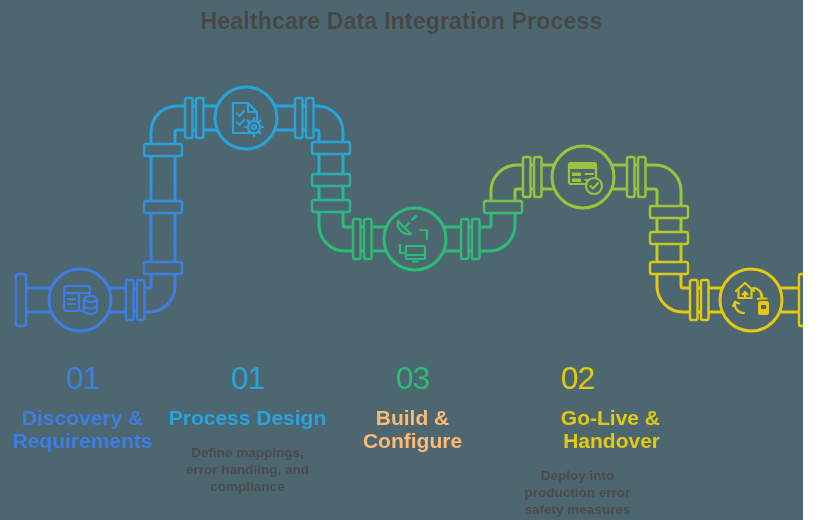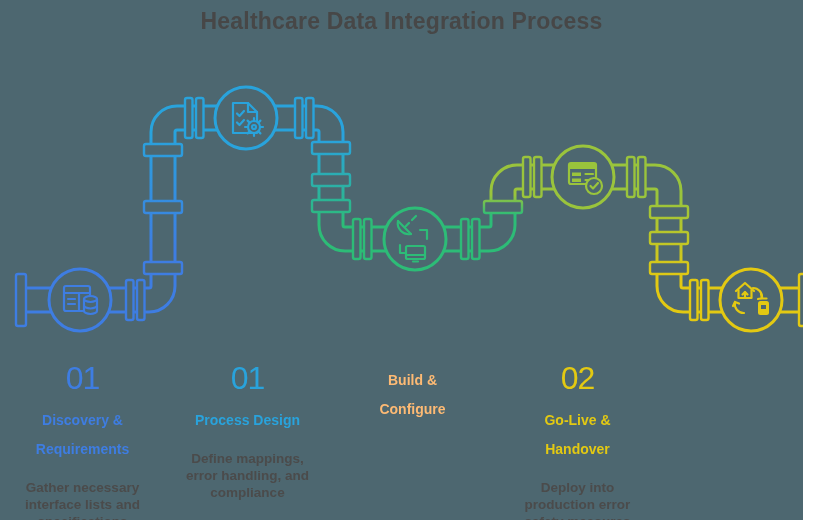--- a/index.html
+++ b/index.html
@@ -24,21 +24,21 @@
   .col{
     width:165px;flex:0 0 165px;
     text-align:center;
   }
   .step-num{
     font-size:32px;font-weight:400;letter-spacing:-1px;
     line-height:40px;
   }
   .step-title{
     margin-top:8px;
-    font-size:14px;font-weight:700;line-height:29px;
+    font-size:21px;font-weight:700;line-height:23px;
     white-space:pre-line;
   }
   .step-desc{
     margin-top:15px;
     font-size:13.5px;font-weight:700;line-height:17px;
     color:#4b4b4b;
     white-space:pre-line;
   }
 </style>
 </head>
@@ -197,38 +197,36 @@
       <rect x="761" y="305" width="5" height="4" fill="#4d6770" stroke="none"></rect>
       <line x1="760.5" y1="298.5" x2="766.5" y2="298.5"></line>
     </g>
   </svg>
 
   <div class="cols">
     <div class="col">
       <div class="step-num" style="color: rgb(62, 125, 226);">01</div>
       <div class="step-title" style="color: rgb(62, 125, 226);">Discovery &amp;
 Requirements</div>
-      <div class="step-desc">Gather necessary
-interface lists and
-specifications</div>
     </div>
     <div class="col">
       <div class="step-num" style="color: rgb(41, 163, 220);">01</div>
       <div class="step-title" style="color: rgb(41, 163, 220);">Process Design</div>
       <div class="step-desc">Define mappings,
 error handling, and
 compliance</div>
     </div>
     <div class="col">
+      <div class="step-num" style="color: rgb(45, 188, 119);">03</div>
       <div class="step-title" style="color: #fdba74;">Build &amp;
 Configure</div>
     </div>
     <div class="col">
       <div class="step-num" style="color: rgb(227, 201, 18);">02</div>
-      <div class="step-title" style="color: rgb(227, 201, 18);">Go-Live &amp;
+      <div class="step-title" style="color: rgb(227, 201, 18); text-align: right;">Go-Live &amp;
 Handover</div>
       <div class="step-desc">Deploy into
 production error
 safety measures</div>
     </div>
   </div>
 
 </div>
 
 </body></html>

